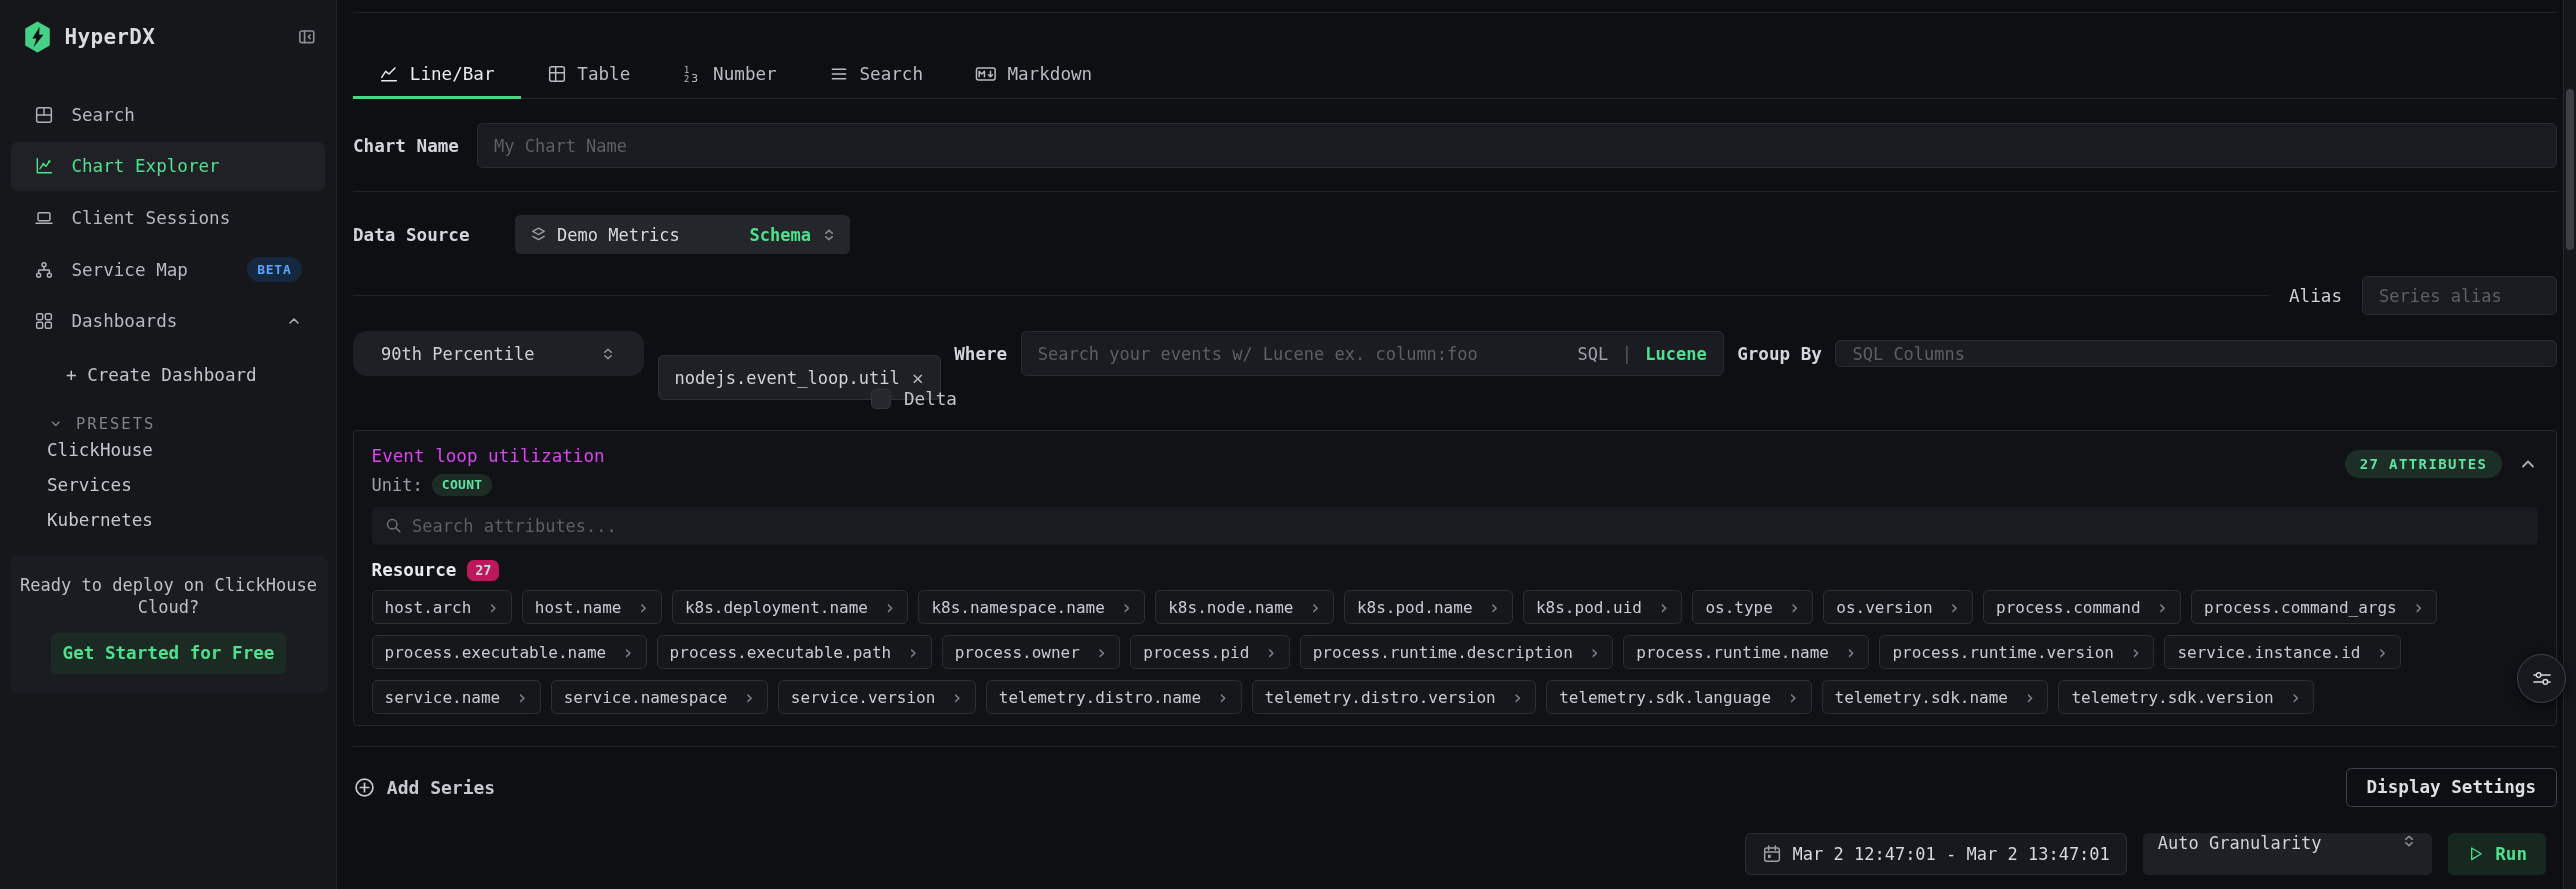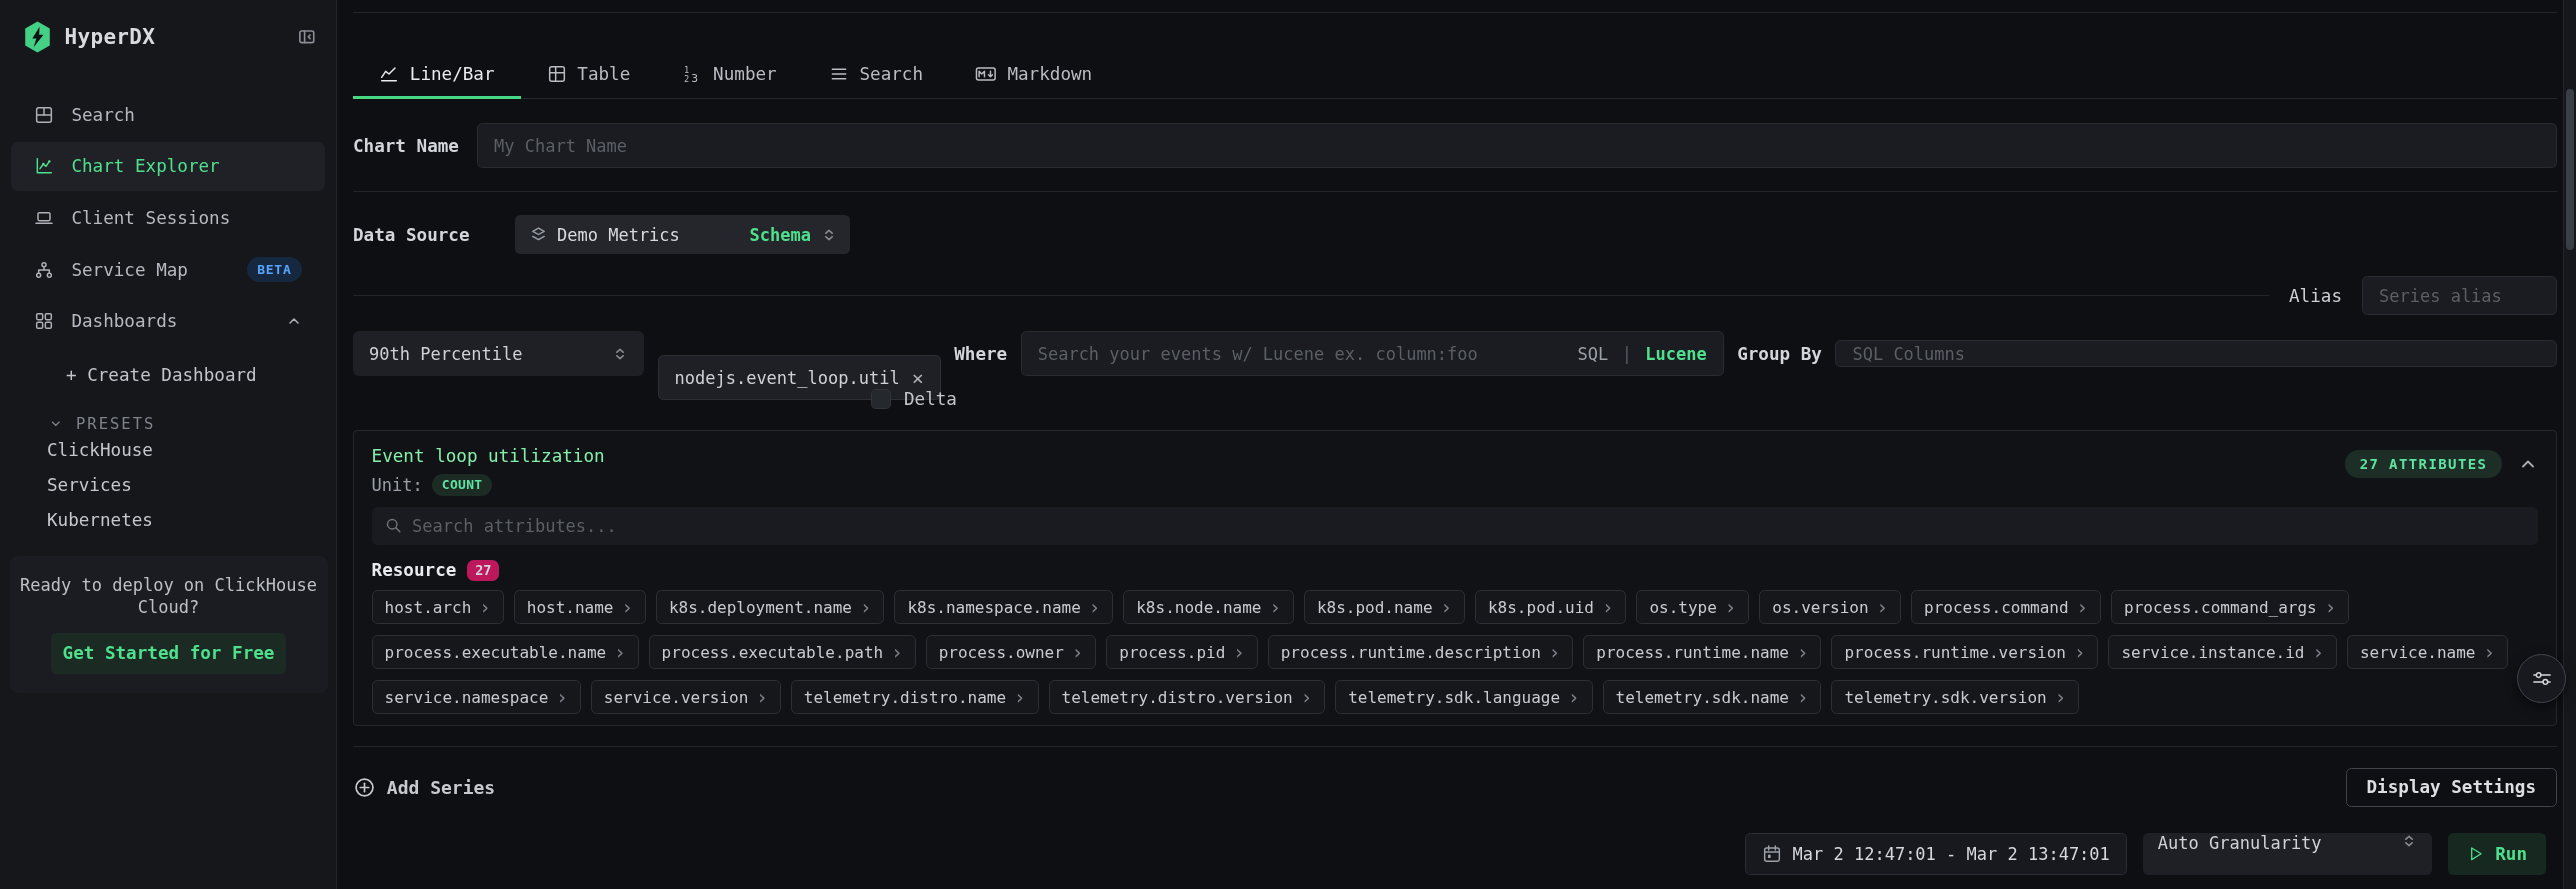--- a/index.html
+++ b/index.html
@@ -59,55 +59,55 @@
   .source-select .layers { color:#9ba0a8; display:flex; }
   .schema-link { margin-left:auto; color:#4fe08e; font-weight:700; }
   .sel-chevrons { color:#878c93; display:flex; }
 
   .alias-row { position:absolute; top:276px; left:16px; right:19px; height:39px; display:flex; align-items:center; gap:20px; }
   .alias-rule { flex:1; height:0.7px; background:#222428; }
   .alias-label { font-size:17.6px; color:#cdd0d5; }
   .alias-row input { width:195px; height:39px; }
 
   .agg-row { position:absolute; top:331px; left:16px; right:19px; height:45px; display:flex; align-items:center; gap:13.5px; }
-  .agg-select { width:291px; height:45px; background:#1e2025; border:none; border-radius:6px; display:flex; align-items:center; padding:0 16px; font-size:17px; color:#cfd2d7; }
+  .agg-select { width:291px; height:45px; background:#1e2025; border:none; border-radius:14px; display:flex; align-items:center; padding:0 28px; font-size:17px; color:#cfd2d7; }
   .agg-select .sel-chevrons { margin-left:auto; }
   .metric-chip { height:45px; background:#1e2025; border:0.7px solid #2c2f35; border-radius:5.4px; display:flex; align-items:center; gap:12px; padding:0 16px; font-size:17px; color:#cfd2d7;margin-top:48px; }
   .metric-x { font-size:20px; color:#aeb2b8; line-height:1; cursor:pointer; }
   .where-box { width:703px; height:45px; background:#1a1c21; border:0.7px solid #282b30; border-radius:5.4px; display:flex; align-items:center; padding:0 16px; gap:8px; cursor:text; }
   .where-ph { flex:1; font-size:17px; color:#5b5f66; white-space:nowrap; overflow:hidden; }
   .lang-sql { font-size:17px; color:#9ba0a8; cursor:pointer; }
   .lang-pipe { font-size:17px; color:#565b63; padding:0 5.4px; }
   .lang-lucene { font-size:17px; color:#4fe08e; font-weight:700; cursor:pointer; }
   .groupby-input { flex:1; height:27px; }
 
   .delta-row { position:absolute; top:389px; left:16px; display:flex; align-items:center; gap:13.5px; }
   .delta-row { margin:0; } .delta-pad { width:504px; }
   .checkbox { width:20px; height:20px; background:#25282d; border:0.7px solid #31343a; border-radius:4.7px; cursor:pointer; }
   .delta-label { font-size:17.6px; color:#c3c6cb; }
 
   
   .attr-panel { position:absolute; top:430px; left:16px; right:19px; height:296px; border:0.7px solid #26282d; border-radius:4px; background:#101216; padding:15px 17.6px; }
   .panel-head { display:flex; justify-content:space-between; align-items:flex-start; }
-  .panel-title { font-size:17.6px; color:#86efac; }
+  .panel-title { font-size:17.6px; color:#d946ef; }
   .unit-line { margin-top:8px; display:flex; align-items:center; gap:9.5px; }
   .unit-label { font-size:17px; color:#9ba0a8; }
   .count-badge { font-size:13px; font-weight:700; letter-spacing:0.3px; color:#5fe3a2; background:#1c2c24; padding:3.4px 9.5px; border-radius:675px; }
   .panel-right { display:flex; align-items:center; gap:16px; margin-top:4px; }
   .attr-badge { font-size:14px; font-weight:700; letter-spacing:1.4px; color:#5ee3a1; background:#1d2e27; padding:6px 15px; border-radius:675px; }
   .panel-collapse { color:#a8adb4; display:flex; cursor:pointer; }
   .attr-search { margin-top:10.8px; height:38px; background:#191b20; border-radius:5.4px; display:flex; align-items:center; gap:9.5px; padding:0 12px; }
   .attr-search svg { color:#70757c; flex:none; }
   .attr-search input { flex:1; background:transparent; border:none; font-size:17px; color:#d6d8dc; }
   .attr-search input::placeholder { color:#5b5f66; }
   .resource-line { margin-top:15px; display:flex; align-items:center; gap:10.8px; }
   .resource-label { font-size:17.6px; font-weight:700; color:#e8eaed; }
   .resource-count { background:#be185d; color:#d3d6da; font-size:13.5px; font-weight:700; padding:2.7px 8px; border-radius:6.8px; }
   .chips { margin-top:9.5px; display:flex; flex-wrap:wrap; gap:10.8px 10px; }
-  .chip { height:34px; background:#15171b; border:0.7px solid #2c2f34; border-radius:5.4px; display:flex; align-items:center; gap:8px; padding:0 12px; font-size:16px; color:#c8cbd0; }
+  .chip { height:34px; background:#15171b; border:0.7px solid #2c2f34; border-radius:5.4px; display:flex; align-items:center; gap:16px; padding:0 12px; font-size:16px; color:#c8cbd0; }
   .chip .chev { font-size:19px; color:#7d828a; line-height:1; }
 
   .fab { position:absolute; left:2517px; top:654px; width:49px; height:49px; border-radius:50%; background:#17191e; border:1.4px solid #41454c; display:flex; align-items:center; justify-content:center; color:#d3d6da; box-shadow:0 4px 10.8px rgba(0,0,0,.55); z-index:5; }
 
   .footer-row { position:absolute; top:766px; left:16px; right:19px; height:42px; display:flex; align-items:center; justify-content:space-between; }
   .add-series { display:flex; align-items:center; gap:10.8px; background:none; border:none; color:#c6c9ce; font-size:18px; font-weight:700; }
   .display-settings { height:39px; padding:0 20px; background:transparent; border:1.4px solid #3f434a; border-radius:5.4px; color:#dcdee2; font-size:17.6px; font-weight:700; }
 
   .bottom-bar { position:absolute; top:833px; left:16px; right:30px; height:42px; display:flex; align-items:center; justify-content:flex-end; gap:16px; }
   .date-btn { height:42px; background:#17191e; border:0.7px solid #2b2e34; border-radius:5.4px; display:flex; align-items:center; gap:10.8px; padding:0 16px; font-size:17px; color:#d5d8dc; }

